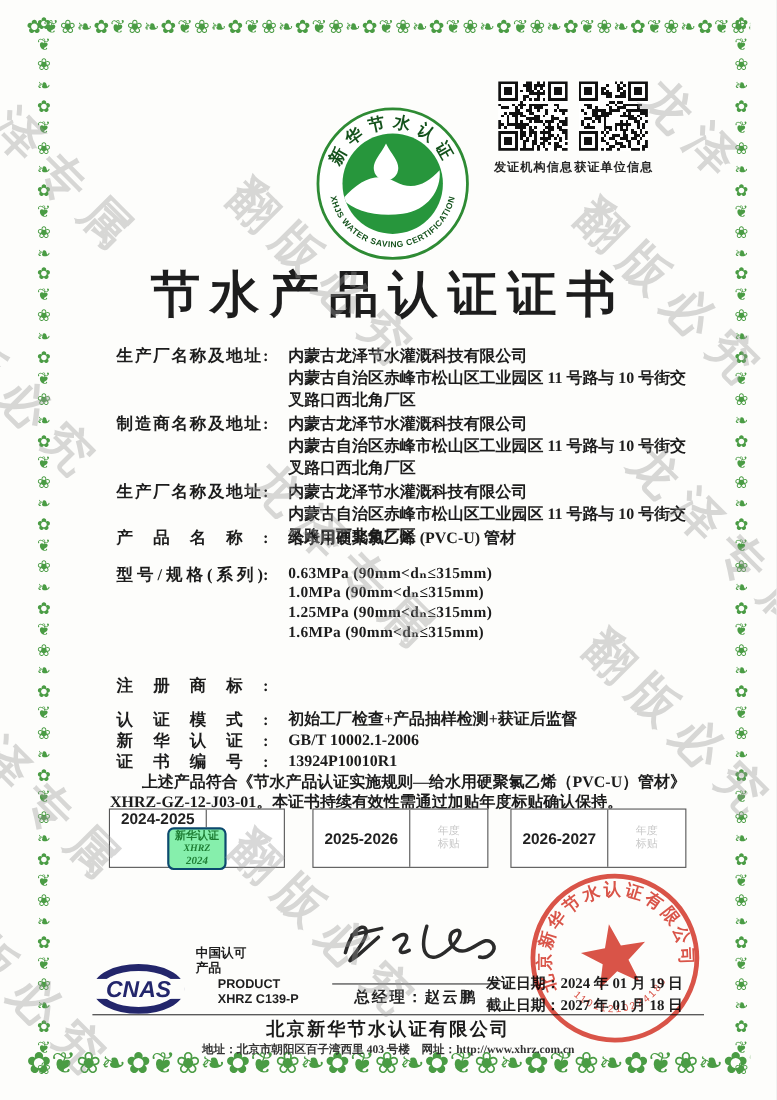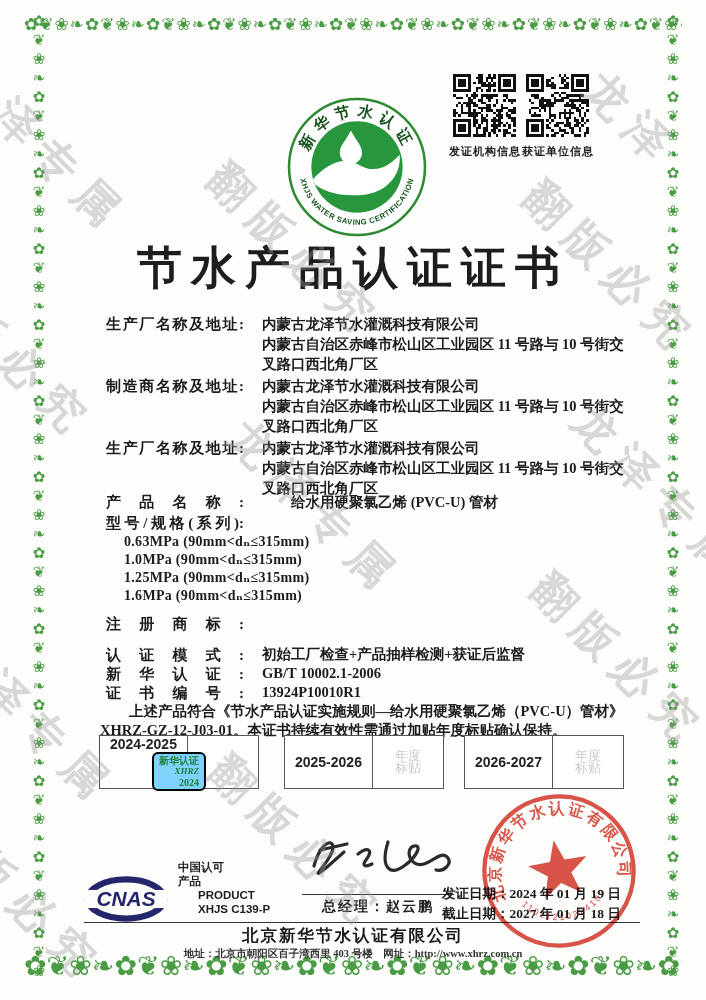--- a/index.html
+++ b/index.html
@@ -27,38 +27,38 @@
   .qr-label{position:absolute;top:144px;width:80px;text-align:center;font-size:11px;font-weight:bold;letter-spacing:1px;}
   #qr1-label{left:445px;} #qr2-label{left:518px;}
   .title{position:absolute;top:238px;left:0;right:0;text-align:center;
     font-size:45px;font-weight:bold;letter-spacing:9px;color:#1d1d1d;}
   
   .row{position:absolute;left:106px;display:flex;align-items:flex-start;}
   .flabel{width:138px;flex:none;font-weight:bold;font-size:15px;line-height:20px;
     text-align:justify;text-align-last:justify;color:#1c1c1c;}
   .fvalue{margin-left:18px;font-weight:600;font-size:14.5px;line-height:20px;max-width:410px;color:#1c1c1c;}
   .r1{top:314px;} .r2{top:376px;} .r3{top:438px;}
-  .r4{top:492px;gap:29px;} .r5{top:513px;flex-direction:column;}
+  .r4{top:480px;} .r5{top:513px;}
   .r5 .fvalue{font-size:14px;line-height:18px;letter-spacing:.3px;}
   .r6{top:614px;} .r7{top:645px;} .r8{top:664px;} .r9{top:683px;}
   .r7 .fvalue,.r8 .fvalue,.r9 .fvalue{line-height:18px;}
   .notice{position:absolute;left:100px;right:66px;top:702px;font-size:14.5px;font-weight:600;line-height:18.5px;color:#1c1c1c;}
   .notice .l1{text-indent:2em;}
   
   .vbox{position:absolute;top:735px;height:52px;width:158px;border:1.5px solid #555;display:flex;background:#fff;}
   #vbox1{left:99px;flex-direction:column;} #vbox2{left:284px;} #vbox3{left:464px;}
   .vperiod{width:55%;display:flex;align-items:center;justify-content:center;
     font-family:"Liberation Sans","DejaVu Sans",sans-serif;font-size:14px;font-weight:bold;border-right:1.5px solid #555;}
   .vcell{flex:1;display:flex;align-items:center;justify-content:center;}
-  .sticker{border:2px solid #000000;border-radius:6px;background:#7dd3fc;
-    padding:1px 5px;text-align:right;color:#1e7e34;line-height:11px;}
+  .sticker{border:2px solid #0c4a6e;border-radius:6px;background:#86efac;
+    padding:1px 5px;text-align:center;color:#1e7e34;line-height:11px;}
   .sticker .s1{font-size:10px;font-weight:bold;}
   .sticker .s2{font-size:9px;font-weight:bold;font-style:italic;}
-  .sticker .s3{font-size:10px;font-weight:bold;}
-  .vnote{width:26px;font-size:13px;line-height:12px;color:#c9c9c9;word-break:break-all;text-align:center;}
+  .sticker .s3{font-size:10px;font-weight:bold;font-style:italic;}
+  .vnote{width:26px;font-size:10px;line-height:12px;color:#c9c9c9;word-break:break-all;text-align:center;}
   
   .cnas-logo{position:absolute;left:84px;top:876px;width:84px;height:46px;}
   .cnas-text{position:absolute;left:178px;top:860px;font-size:11.5px;line-height:14px;color:#1d1d1d;}
   .cnas-text .en{font-family:"Liberation Sans","DejaVu Sans",sans-serif;font-weight:bold;padding-left:20px;}
   .cnas-text .cn{font-weight:bold;}
   .signature{position:absolute;left:292px;top:824px;width:175px;height:70px;}
   .sig-line{position:absolute;left:302px;top:894px;width:152px;border-top:1.5px solid #333;}
   .signer{position:absolute;left:302px;top:898px;width:152px;text-align:center;font-size:14px;font-weight:bold;letter-spacing:2px;}
   .dates{position:absolute;left:442px;top:884px;font-size:13.5px;font-weight:bold;line-height:20px;color:#1d1d1d;}
   .long-line{position:absolute;left:84px;top:922px;width:556px;border-top:1.5px solid #333;}
@@ -651,21 +651,21 @@
     <svg viewBox="0 0 120 66" width="84" height="46">
       <ellipse cx="60" cy="33" rx="55" ry="28" fill="none" stroke="#23266b" stroke-width="9"></ellipse>
       <rect x="0" y="20" width="120" height="26" fill="#fdfdfb"></rect>
       <text x="60" y="43" text-anchor="middle" font-size="30" font-weight="bold" font-style="italic" font-family="Liberation Sans, DejaVu Sans, sans-serif" fill="#23266b">CNAS</text>
     </svg>
   </div>
   <div class="cnas-text">
     <div class="cn">中国认可</div>
     <div class="cn">产品</div>
     <div class="en">PRODUCT</div>
-    <div class="en">XHJS C139-P</div>
+    <div class="en">XHRZ C139-P</div>
   </div>
 
   <div class="signature">
     <svg viewBox="0 0 175 70" width="175" height="70">
       <g fill="none" stroke="#2b2b2b" stroke-width="3.2" stroke-linecap="round">
         <path d="M22,42 C30,12 48,14 38,32 C30,46 18,56 34,44 L52,28"></path>
         <path d="M28,26 L55,20"></path>
         <path d="M66,30 C76,22 82,26 74,36 C70,41 72,44 80,40"></path>
         <path d="M96,18 C88,44 98,52 112,42 C126,32 130,20 122,22 C112,25 118,44 132,40 C142,37 150,26 156,34 C160,40 152,48 144,46"></path>
       </g>

